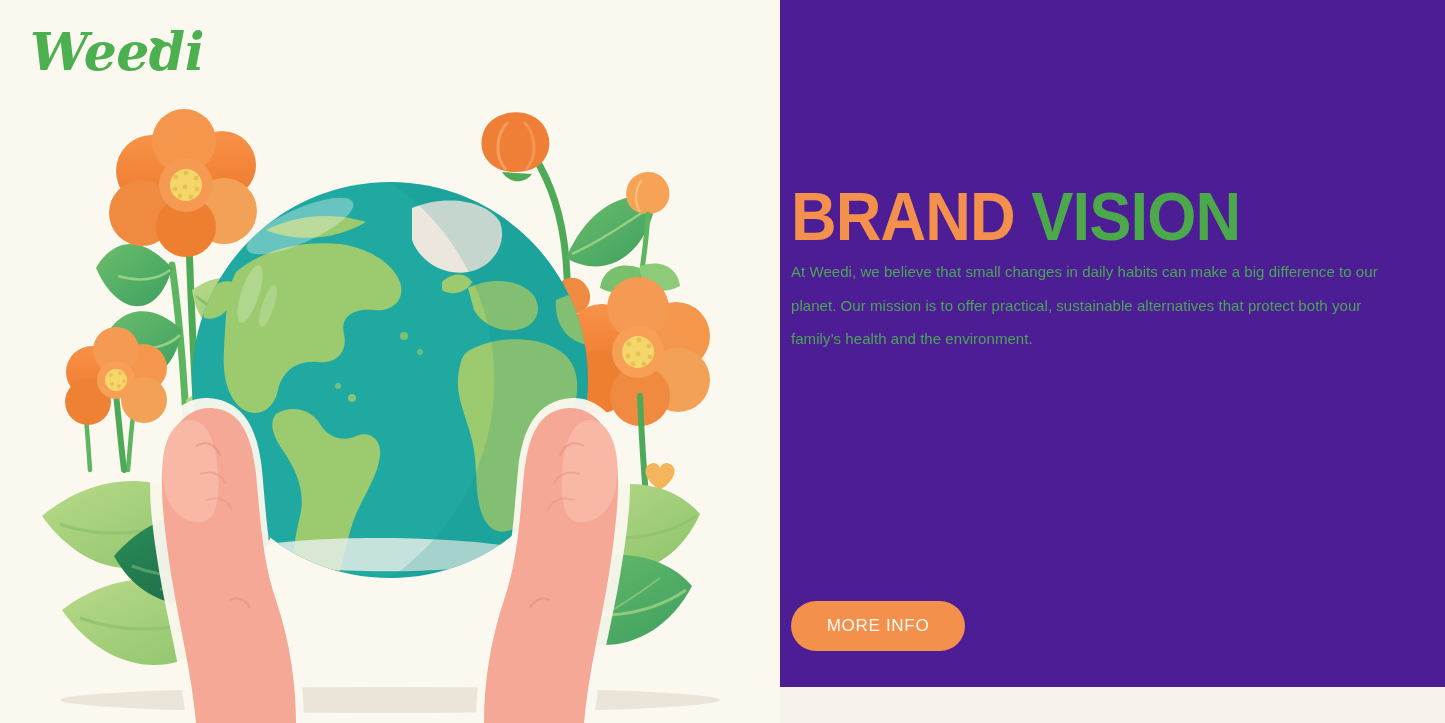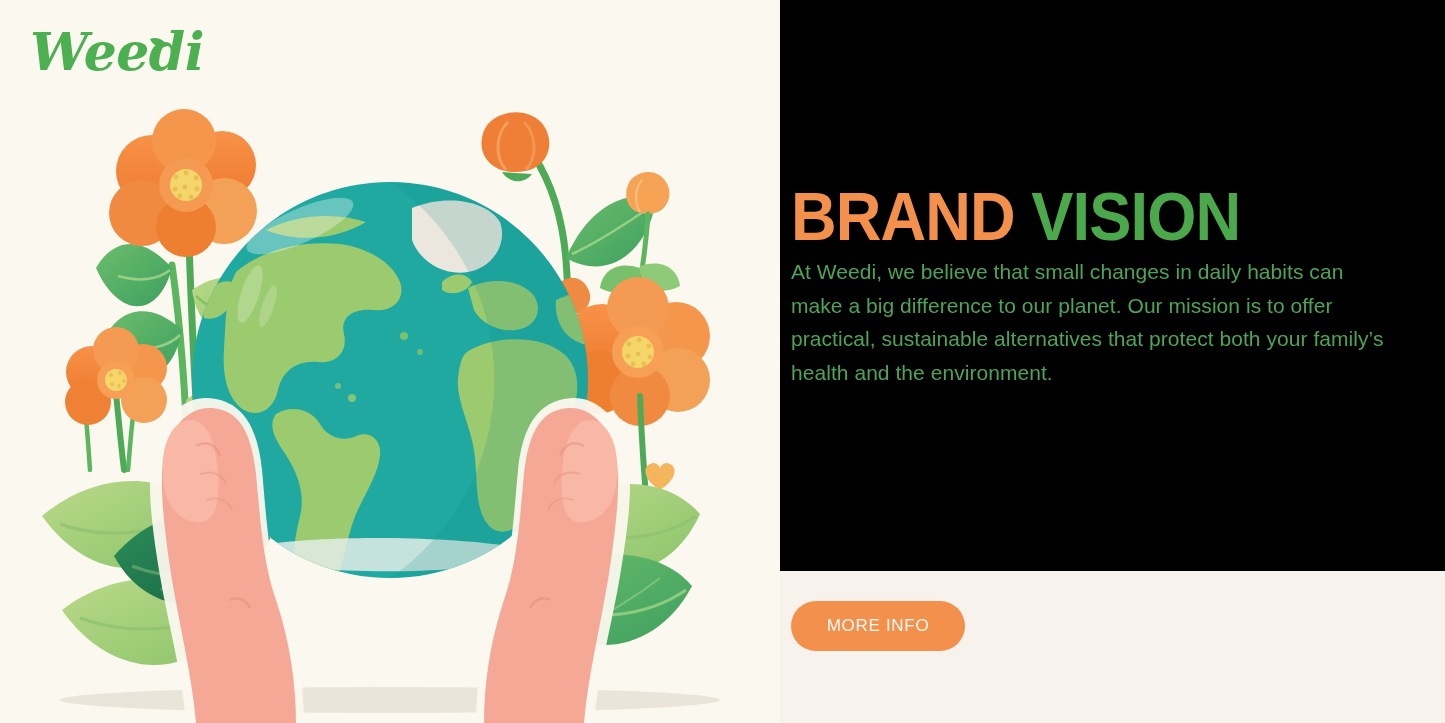--- a/index.html
+++ b/index.html
@@ -28,40 +28,40 @@
   .logo-leaf{
     position:absolute;width:13px;height:13px;z-index:13;
     left:152px;top:36px;
     background:#4caf50;
     border-radius:0 100% 0 100%;
     transform:rotate(-22deg);
   }
 
   
   .text-panel{
-    position:relative;flex:1 1 auto;height:571px;background:#000000;
+    position:relative;flex:1 1 auto;height:687px;background:#4c1d95;
     padding:0;
   }
   .headline{
     position:absolute;left:11px;top:134px;
     font-family:"Liberation Sans", sans-serif;
     font-weight:700;font-size:68px;line-height:72px;
     letter-spacing:-1px;white-space:nowrap;
     transform:scaleX(0.93);transform-origin:left top;
   }
   .hl-brand{color:#f2904c;}
   .hl-vision{color:#4ba84b;}
 
   .body-copy{
     position:absolute;left:11px;top:255px;width:604px;
   }
   .body-copy p{
     margin:0 0 24px 0;
     font-family:"Liberation Sans", sans-serif;
-    font-size:21px;line-height:33.5px;
+    font-size:15px;line-height:33.5px;
     color:#4ca557;
     letter-spacing:0.05px;
   }
   .body-copy p:last-child{margin-bottom:0;}
 
   .cta-btn{
     position:absolute;left:11px;top:601px;
     width:174px;height:50px;
     background:#f2904c;
     border:none;border-radius:25px;

